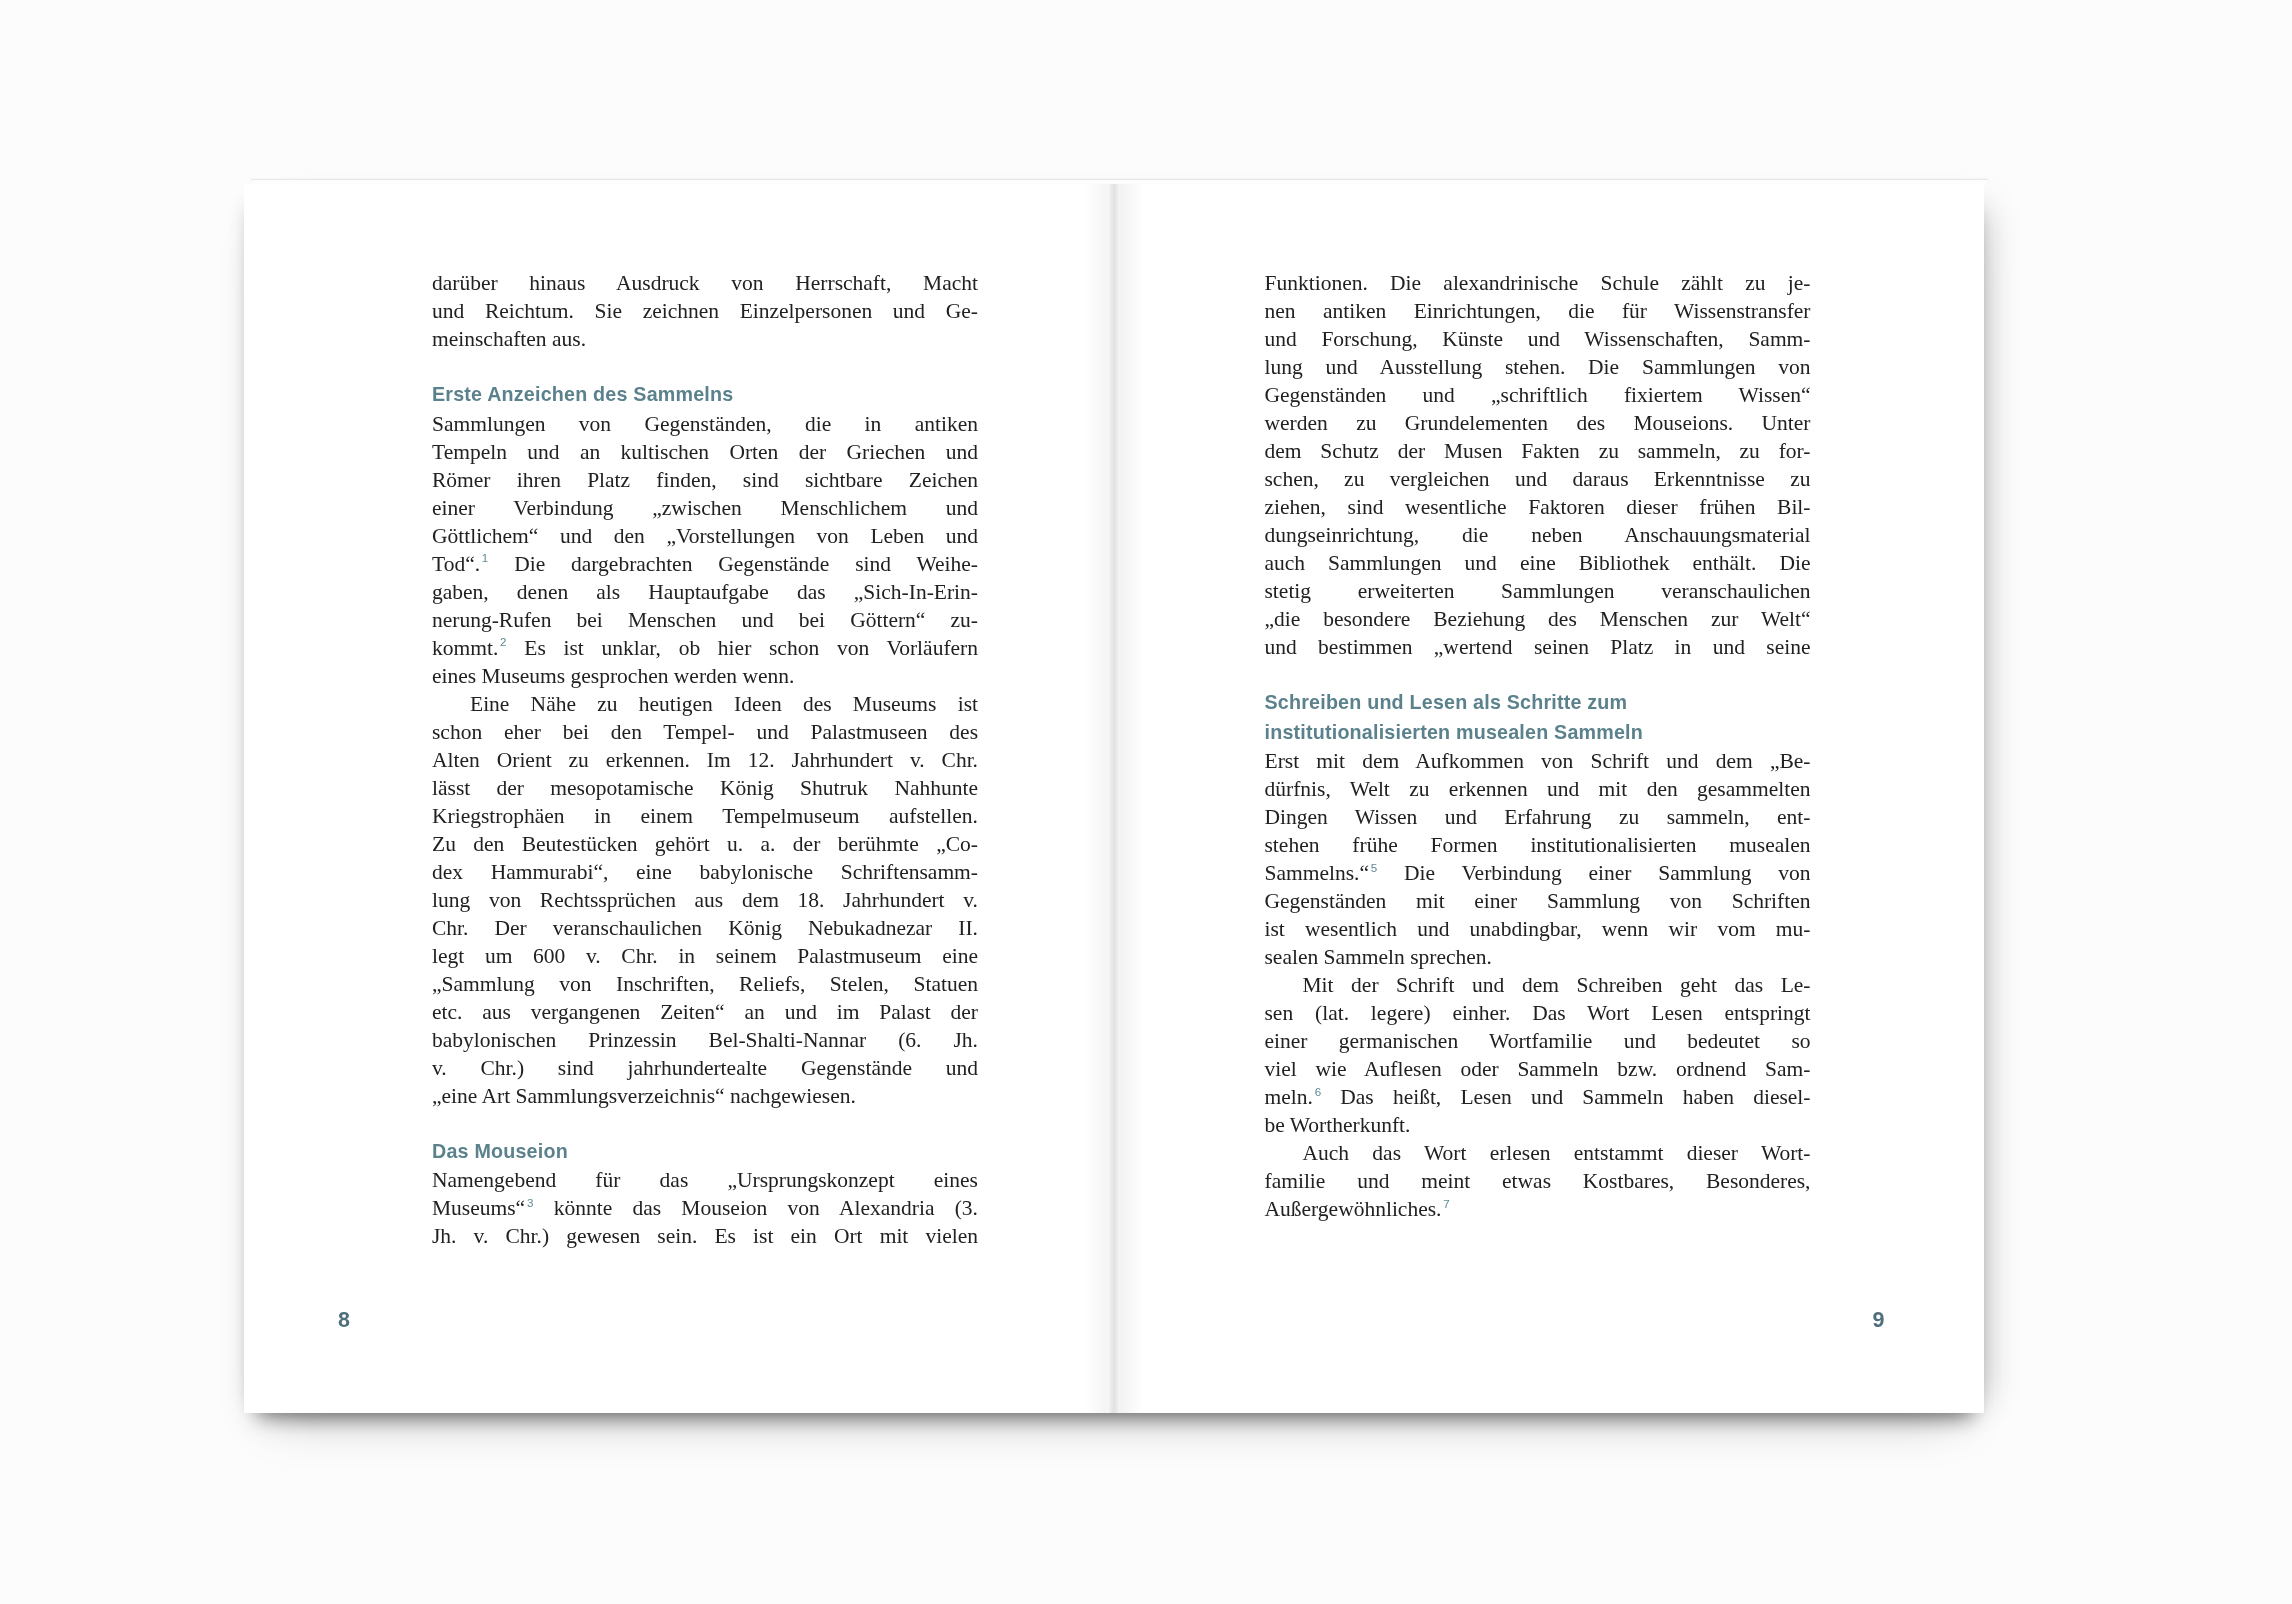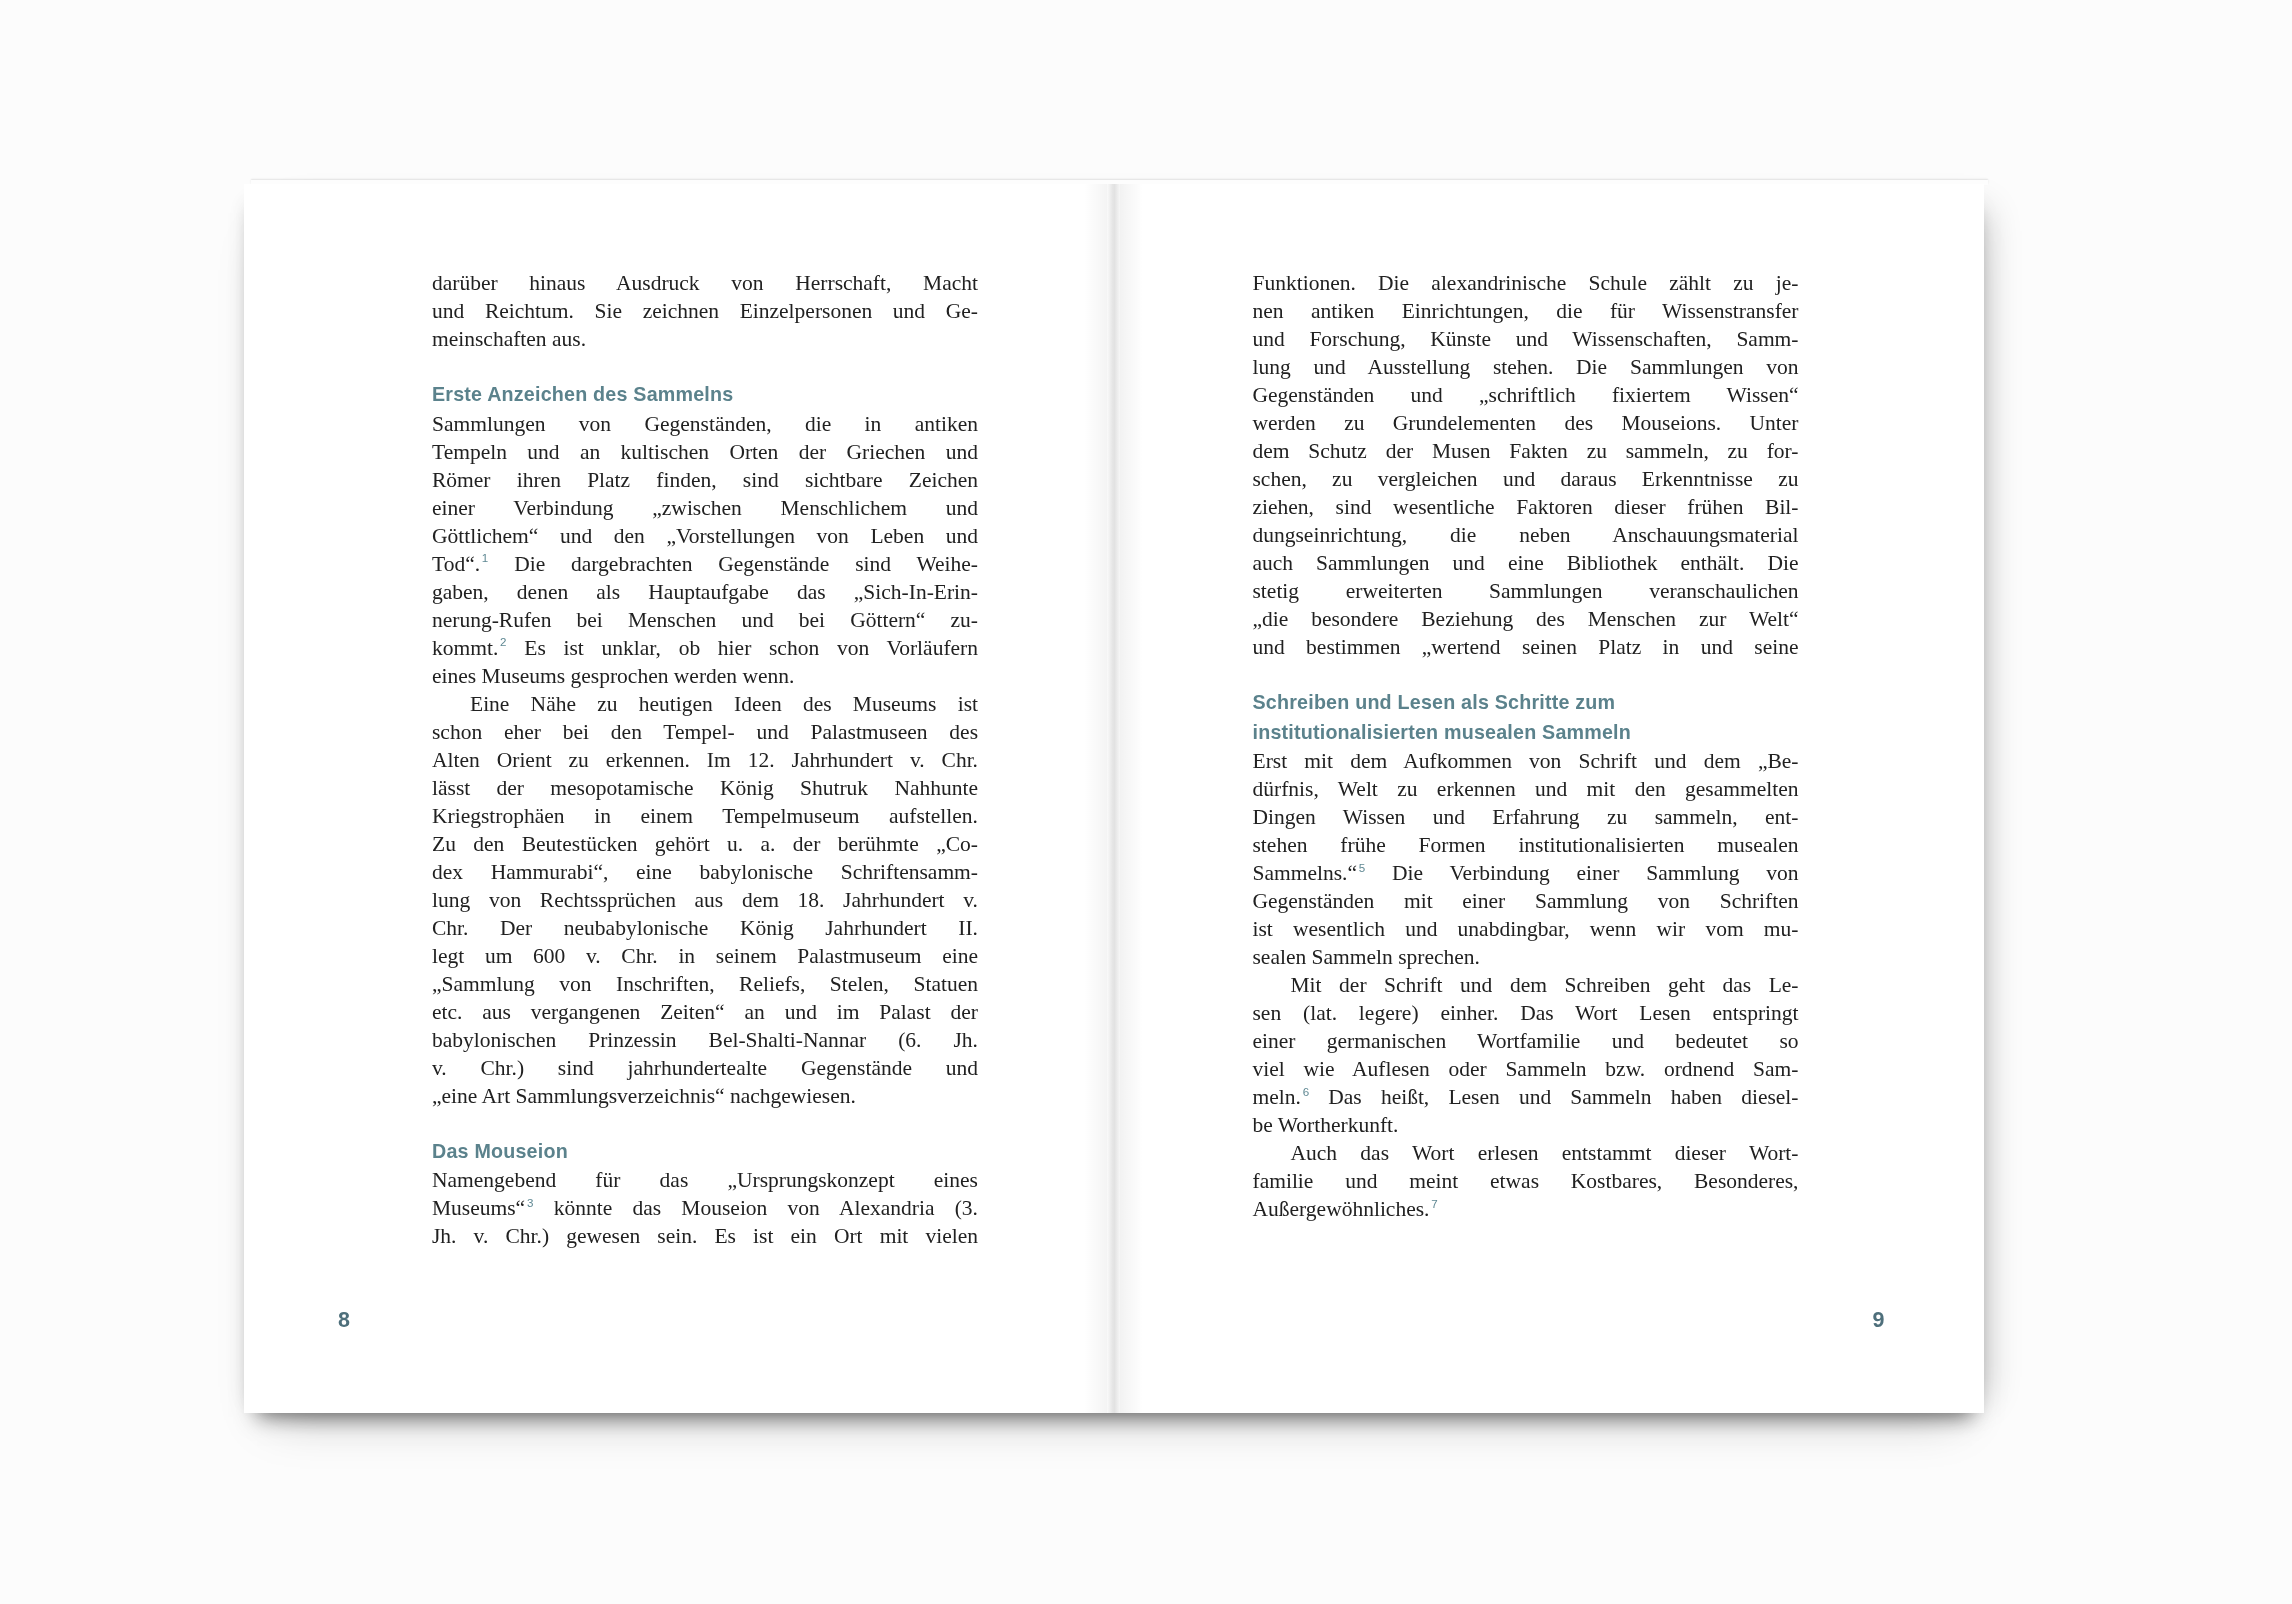--- a/index.html
+++ b/index.html
@@ -27,21 +27,21 @@
   .page.left{width:863px;}
   .page.right{width:864px;}
   .page.left::after{content:"";position:absolute;top:0;right:0;width:23px;height:100%;
     background:linear-gradient(90deg,rgba(0,0,0,0) ,rgba(0,0,0,0.045));pointer-events:none;}
   .page.right::after{content:"";position:absolute;top:0;left:0;width:23px;height:100%;
     background:linear-gradient(90deg,rgba(0,0,0,0.05),rgba(0,0,0,0));pointer-events:none;}
   .spine{width:12.5px;height:100%;z-index:1;
     background:linear-gradient(90deg,#fafafa,#e6e6e6 42%,#e2e2e2 58%,#f7f7f7);}
   .textcol{position:absolute;top:85px;}
   .page.left  .textcol{left:188px;width:546px;}
-  .page.right .textcol{left:133px;width:546px;}
+  .page.right .textcol{left:145px;width:546px;}
   .line{
     font-size:21.5px;line-height:28px;color:var(--body);
     text-align:justify;text-align-last:justify;
   }
   .line.end{text-align-last:left;}
   .line.indent{text-indent:38px;}
   .heading-block{margin-top:27px;}
   .heading{
     font-family:"Liberation Sans","DejaVu Sans",sans-serif;font-weight:bold;
     font-size:19.7px;line-height:29.6px;letter-spacing:0.2px;color:var(--heading);
@@ -81,21 +81,21 @@
           <div class="line">kommt.<sup class="fn">2</sup> Es ist unklar, ob hier schon von Vorläufern</div>
           <div class="line end">eines Museums gesprochen werden wenn.</div>
           <div class="line indent">Eine Nähe zu heutigen Ideen des Museums ist</div>
           <div class="line">schon eher bei den Tempel- und Palastmuseen des</div>
           <div class="line">Alten Orient zu erkennen. Im 12. Jahrhundert v. Chr.</div>
           <div class="line">lässt der mesopotamische König Shutruk Nahhunte</div>
           <div class="line">Kriegstrophäen in einem Tempelmuseum aufstellen.</div>
           <div class="line">Zu den Beutestücken gehört u. a. der berühmte „Co-</div>
           <div class="line">dex Hammurabi“, eine babylonische Schriftensamm-</div>
           <div class="line">lung von Rechtssprüchen aus dem 18. Jahrhundert v.</div>
-          <div class="line">Chr. Der neubabylonische König Jahrhundert II.</div>
+          <div class="line">Chr. Der veranschaulichen König Nebukadnezar II.</div>
           <div class="line">legt um 600 v. Chr. in seinem Palastmuseum eine</div>
           <div class="line">„Sammlung von Inschriften, Reliefs, Stelen, Statuen</div>
           <div class="line">etc. aus vergangenen Zeiten“ an und im Palast der</div>
           <div class="line">babylonischen Prinzessin Bel-Shalti-Nannar (6. Jh.</div>
           <div class="line">v. Chr.) sind jahrhundertealte Gegenstände und</div>
           <div class="line end">„eine Art Sammlungsverzeichnis“ nachgewiesen.</div>
           <div class="heading-block">
             <div class="heading">Das Mouseion</div>
           </div>
           <div class="line">Namengebend für das „Ursprungskonzept eines</div>

